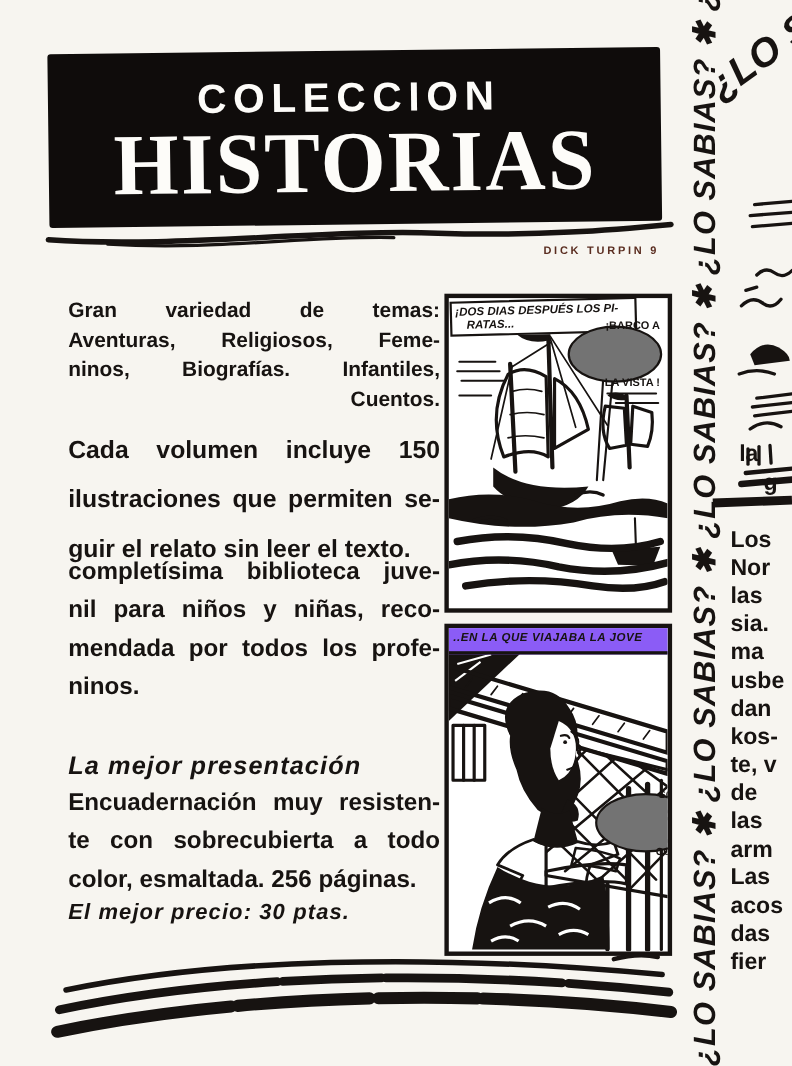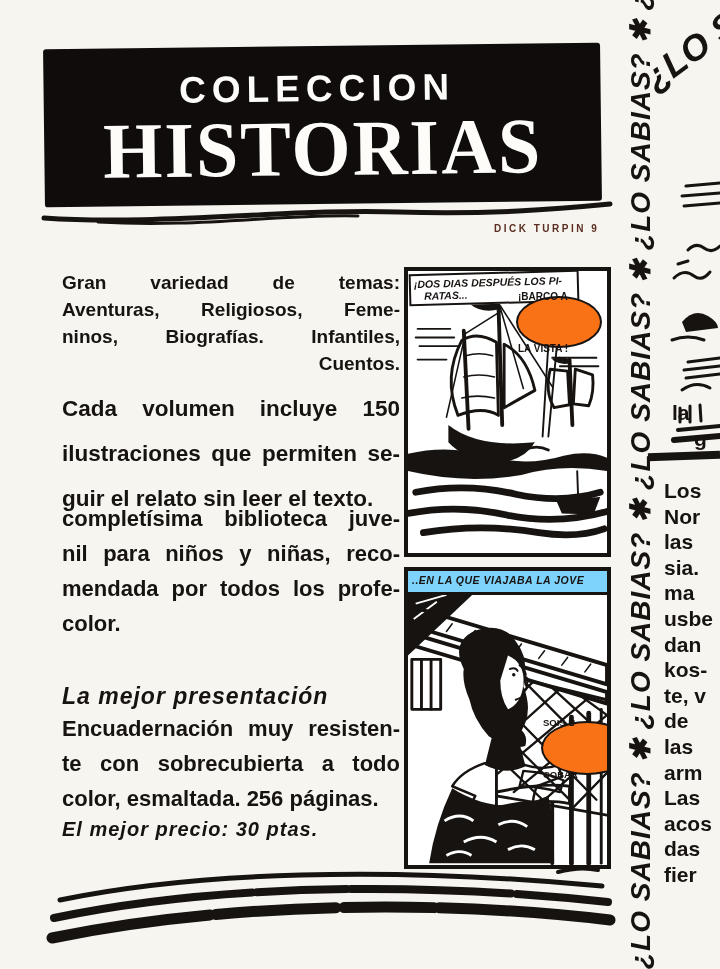--- a/index.html
+++ b/index.html
@@ -54,28 +54,28 @@
   .panel1{top:267px;height:290px;}
   .panel2{top:567px;height:302px;}
   .panel svg.art{position:absolute;left:0;top:0;width:100%;height:100%;}
   .cap1{
     position:absolute;left:1px;top:1px;width:160px;padding:2px 3px;
     background:#fff;border:2.5px solid #171311;transform:rotate(-1.5deg);
     font-size:10.5px;font-weight:700;font-style:italic;line-height:12px;
   }
   .cap1 .ln2{padding-left:10px;}
   .balloon{
-    position:absolute;background:#f97316;border:2.5px solid #171311;
+    position:absolute;background:#737373;border:2.5px solid #171311;
     border-radius:50%;display:flex;flex-direction:column;
-    align-items:flex-start;justify-content:center;
+    align-items:flex-end;justify-content:center;
     font-weight:700;text-align:center;z-index:3;gap:41px;
   }
   .b1{right:5px;top:25px;width:82px;height:48px;font-size:10px;line-height:11px;}
   .cap2{
-    position:absolute;left:0;top:0;right:0;height:21px;background:#7dd3fc;
+    position:absolute;left:0;top:0;right:0;height:21px;background:#8b5cf6;
     border-bottom:3px solid #171311;font-size:10.5px;font-weight:700;
     font-style:italic;line-height:19px;padding-left:4px;z-index:2;
     letter-spacing:.5px;
   }
   .b2{right:-34px;top:34px;width:96px;height:96px;font-size:9.5px;line-height:11px;}
   .b3{right:-26px;top:150px;width:88px;height:50px;font-size:9.5px;line-height:11px;}
   
   .book{position:absolute;left:46px;top:856px;}
   
   .vstrip{position:absolute;left:616px;top:0;width:50px;height:969px;overflow:hidden;}
@@ -125,21 +125,21 @@
 <div class="para p2">
   <div class="ln j">Cada volumen incluye 150</div>
   <div class="ln j">ilustraciones que permiten se-</div>
   <div class="ln">guir el relato sin leer el texto.</div>
 </div>
 
 <div class="para p3">
   <div class="ln j">completísima biblioteca juve-</div>
   <div class="ln j">nil para niños y niñas, reco-</div>
   <div class="ln j">mendada por todos los profe-</div>
-  <div class="ln">color.</div>
+  <div class="ln">ninos.</div>
 </div>
 
 <div class="para h1">La mejor presentación</div>
 
 <div class="para p4">
   <div class="ln j">Encuadernación muy resisten-</div>
   <div class="ln j">te con sobrecubierta a todo</div>
   <div class="ln">color, esmaltada. 256 páginas.</div>
 </div>
 

